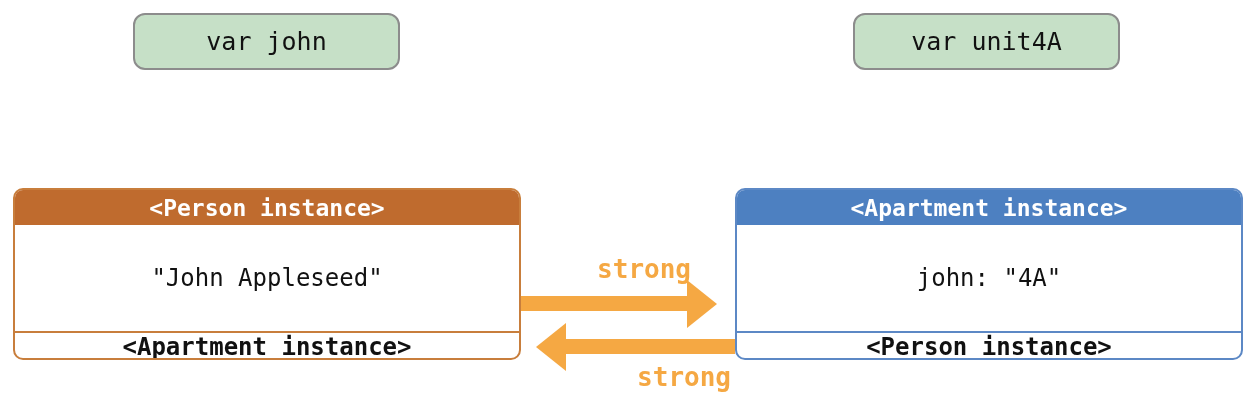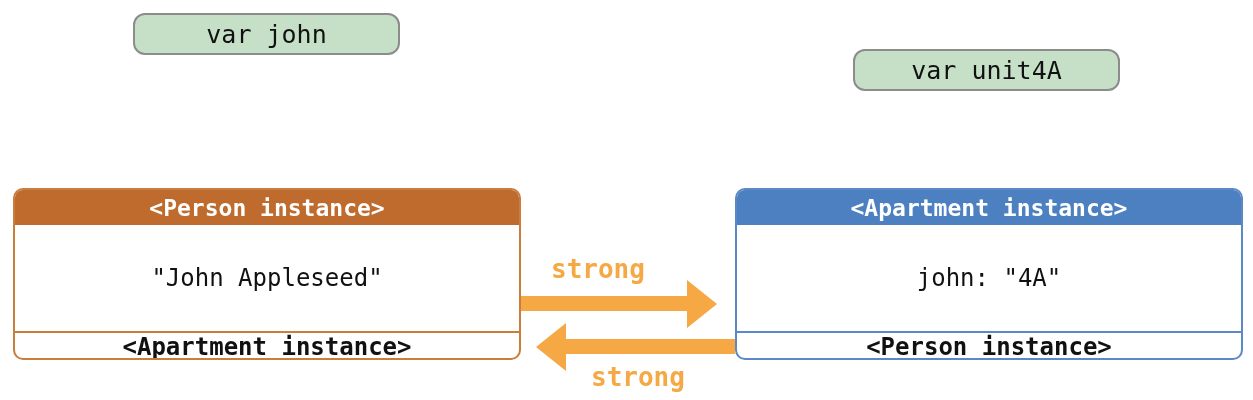--- a/index.html
+++ b/index.html
@@ -9,31 +9,31 @@
     height: 400px;
     background: #ffffff;
     font-family: "DejaVu Sans Mono", monospace;
     overflow: hidden;
   }
 
   
   .var-box {
     position: absolute;
     width: 267px;
-    height: 42px;
+    height: 57px;
     background: var(--variable-fill, #c6e0c7);
     border: 2px solid var(--variable-border, #8c8c8c);
     border-radius: 12px;
     box-sizing: border-box;
     display: flex;
     align-items: center;
     justify-content: center;
   }
   #var-john   { left: 133px; top: 13px; }
-  #var-unit4a { left: 853px; top: 13px; margin-top: 36px; }
+  #var-unit4a { left: 853px; top: 13px; }
   .var-label { font-size: 25px; color: #111; white-space: pre; }
 
   
   .inst-box {
     position: absolute;
     top: 188px;
     width: 508px;
     height: 172px;
     box-sizing: border-box;
     border-radius: 10px;
@@ -92,21 +92,21 @@
     border-left: 30px solid var(--arrow, #f5a843);
   }
   #arrow-bottom-head {
     left: 536px; top: 323px;
     border-right: 30px solid var(--arrow, #f5a843);
   }
 
   .arrow-label {
     position: absolute;
     width: 140px;
-    text-align: left;
+    text-align: right;
     font-size: 26px;
     font-weight: bold;
     color: var(--arrow, #f5a843);
     white-space: pre;
   }
   #arrow-top-label    { left: 551px; top: 254px; }
   #arrow-bottom-label { left: 591px; top: 362px; }
 </style>
 </head>
 <body>

